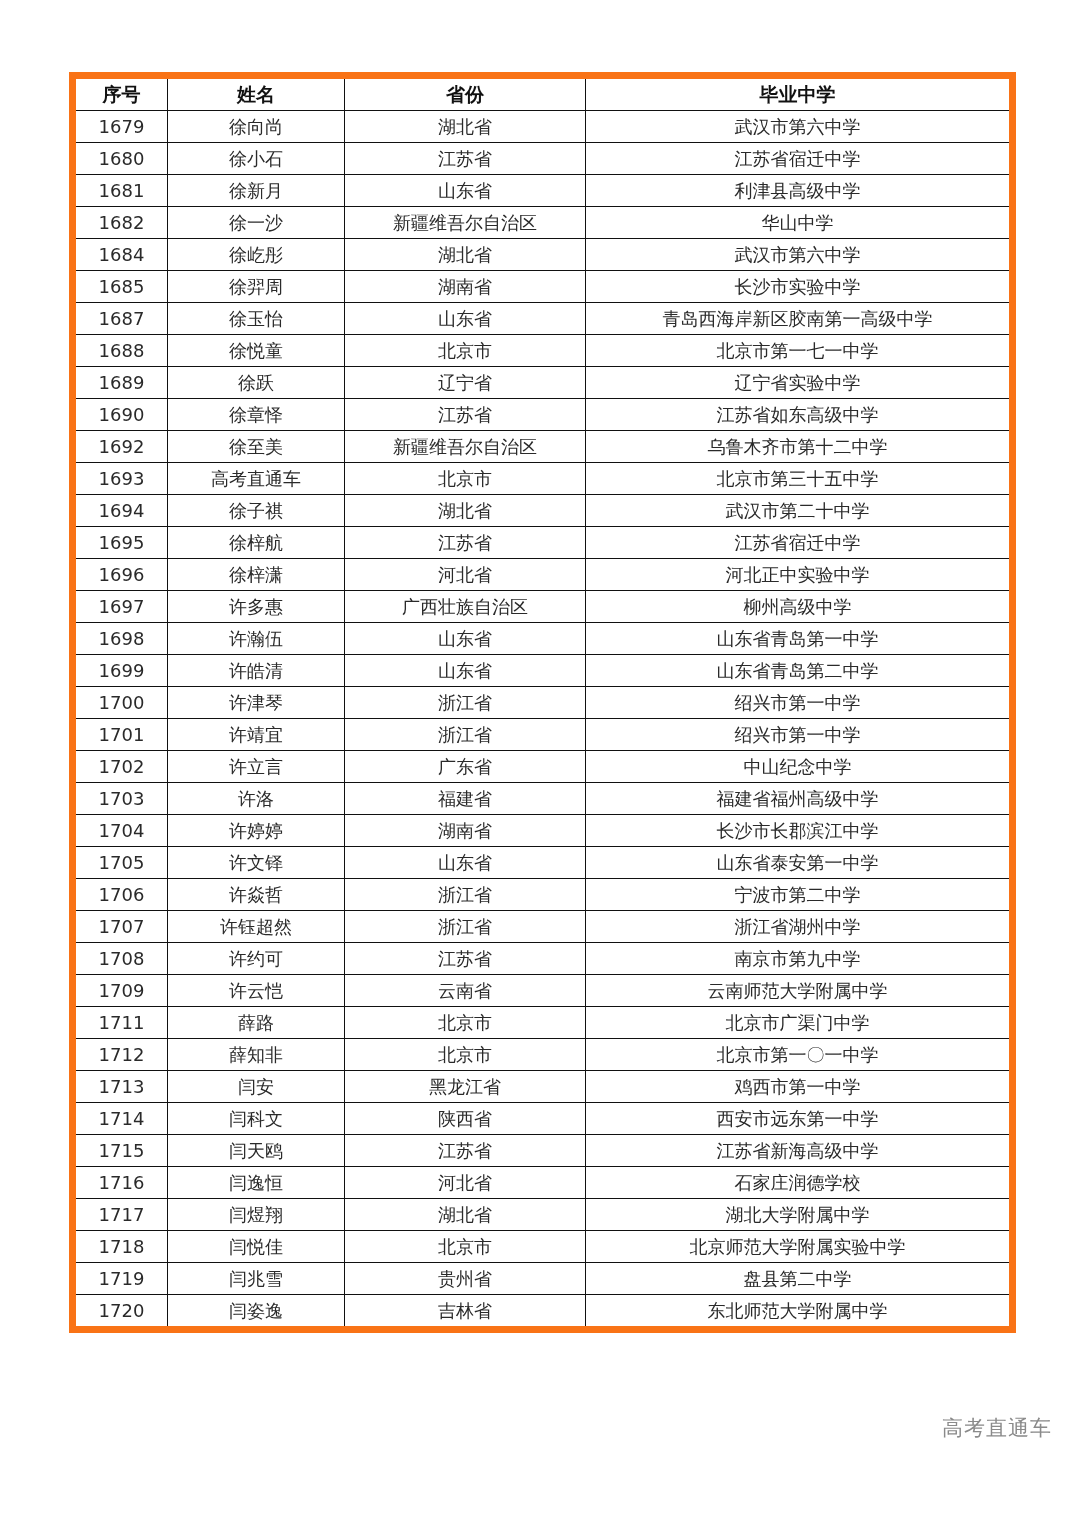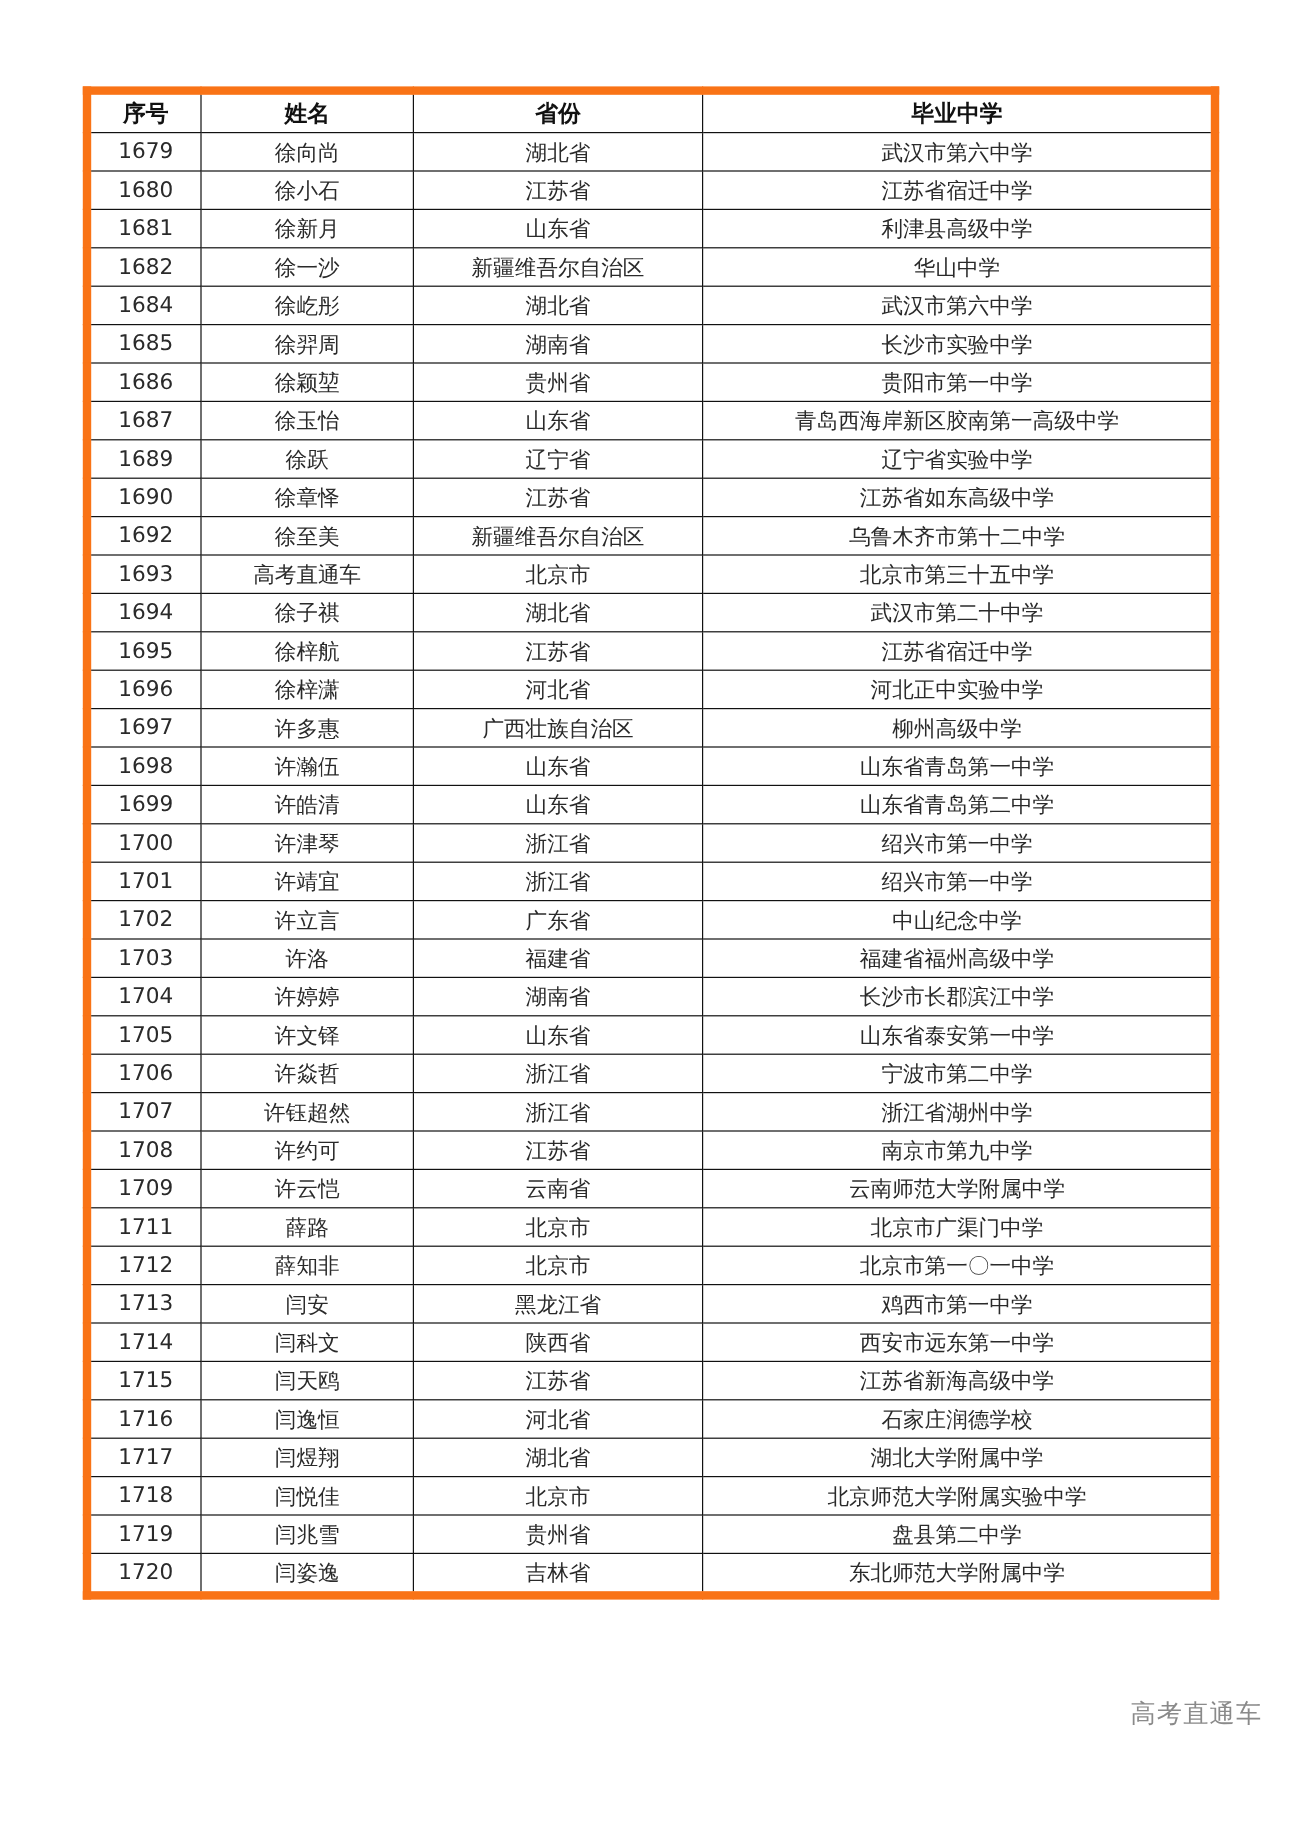--- a/index.html
+++ b/index.html
@@ -71,30 +71,30 @@
         <td>湖北省</td>
         <td>武汉市第六中学</td>
       </tr>
       <tr>
         <td>1685</td>
         <td>徐羿周</td>
         <td>湖南省</td>
         <td>长沙市实验中学</td>
       </tr>
       <tr>
-        <td>1686</td>
-        <td>徐颖堃</td>
-        <td>贵州省</td>
-        <td>贵阳市第一中学</td>
-      </tr>
-      <tr>
         <td>1687</td>
         <td>徐玉怡</td>
         <td>山东省</td>
         <td>青岛西海岸新区胶南第一高级中学</td>
+      </tr>
+      <tr>
+        <td>1688</td>
+        <td>徐悦童</td>
+        <td>北京市</td>
+        <td>北京市第一七一中学</td>
       </tr>
       <tr>
         <td>1689</td>
         <td>徐跃</td>
         <td>辽宁省</td>
         <td>辽宁省实验中学</td>
       </tr>
       <tr>
         <td>1690</td>
         <td>徐章怿</td>

